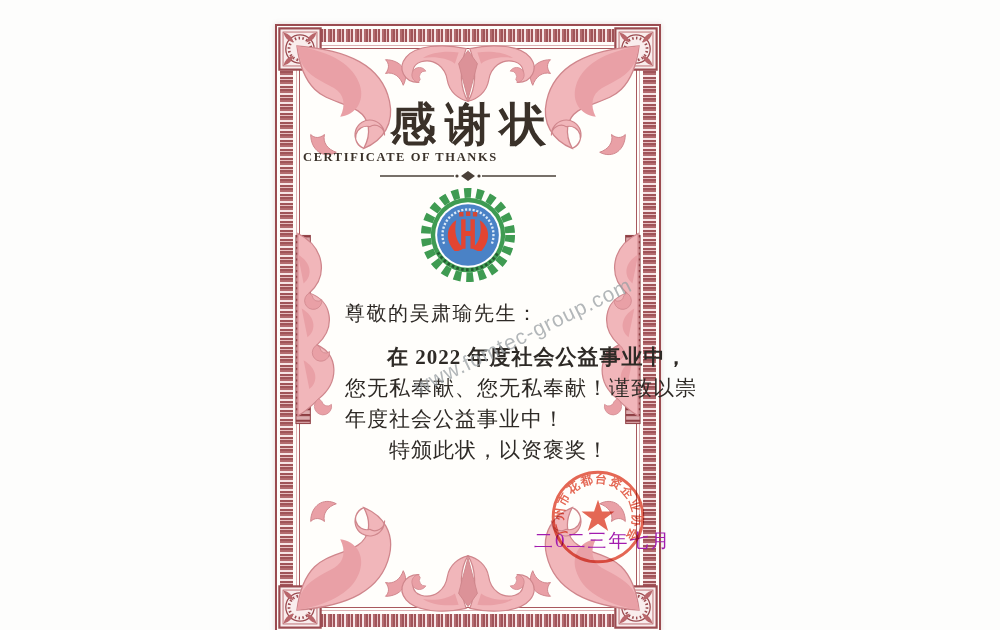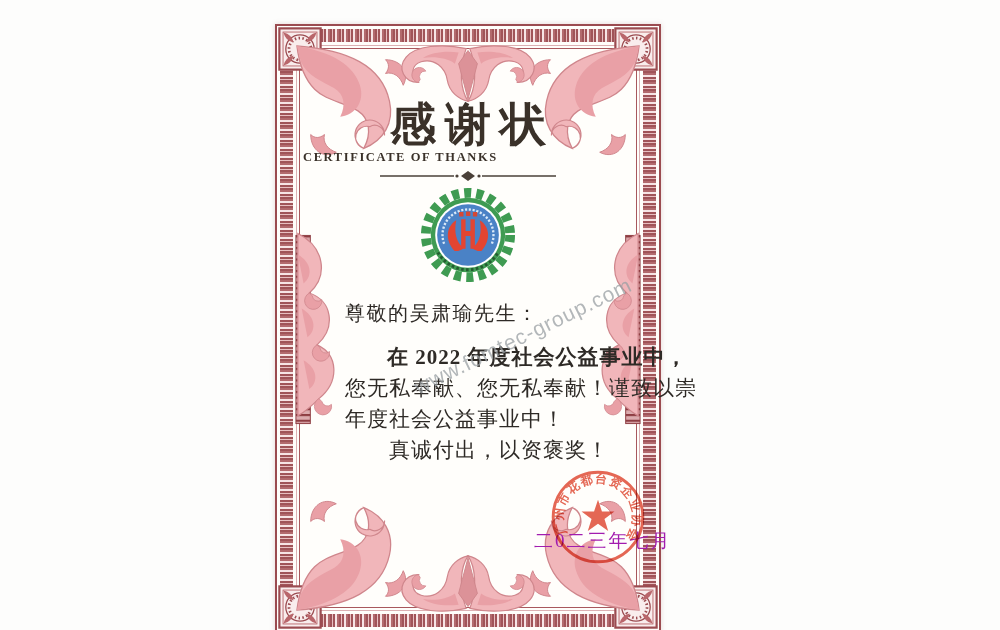--- a/index.html
+++ b/index.html
@@ -170,21 +170,21 @@
     <path d="M36,66 C27,56 27,42 38,35 C35.5,48 38,57 45.5,63.5 C42.5,66 38.5,67 36,66 Z" fill="#e34532"></path>
     <path d="M64,66 C73,56 73,42 62,35 C64.5,48 62,57 54.5,63.5 C57.5,66 61.5,67 64,66 Z" fill="#e34532"></path>
     <path d="M43,34 L47.5,34 L47.5,46 L52.5,46 L52.5,34 L57,34 L57,64 L52.5,64 L52.5,51 L47.5,51 L47.5,64 L43,64 Z" fill="#e34532"></path>
   </svg>
 
   <div class="body-block">
     <div class="greeting">尊敬的吴肃瑜先生：</div>
     <div class="bline indent1">在 2022 年度社会公益事业中，</div>
     <div class="bline">您无私奉献、您无私奉献！谨致以崇</div>
     <div class="bline">年度社会公益事业中！</div>
-    <div class="bline indent4">真诚付出，以资褒奖！</div>
+    <div class="bline indent4">特颁此状，以资褒奖！</div>
   </div>
 
   <div class="watermark">www.fomtec-group.com</div>
 
   <div class="issue-date">二0二三年七月</div>
 
   <svg class="seal" viewBox="0 0 110 110">
     <circle cx="55" cy="55" r="46.5" fill="none" stroke="#e0503b" stroke-width="3"></circle>
     <polygon fill="#e0503b" points="55,37 59.1,49.3 72.1,49.4 61.7,57.2 65.6,69.6 55,62 44.4,69.6 48.3,57.2 37.9,49.4 50.9,49.3"></polygon>
     <path id="sealArc" d="M23.9,73.5 A36,36 0 1 1 86.1,73.5" fill="none"></path>

